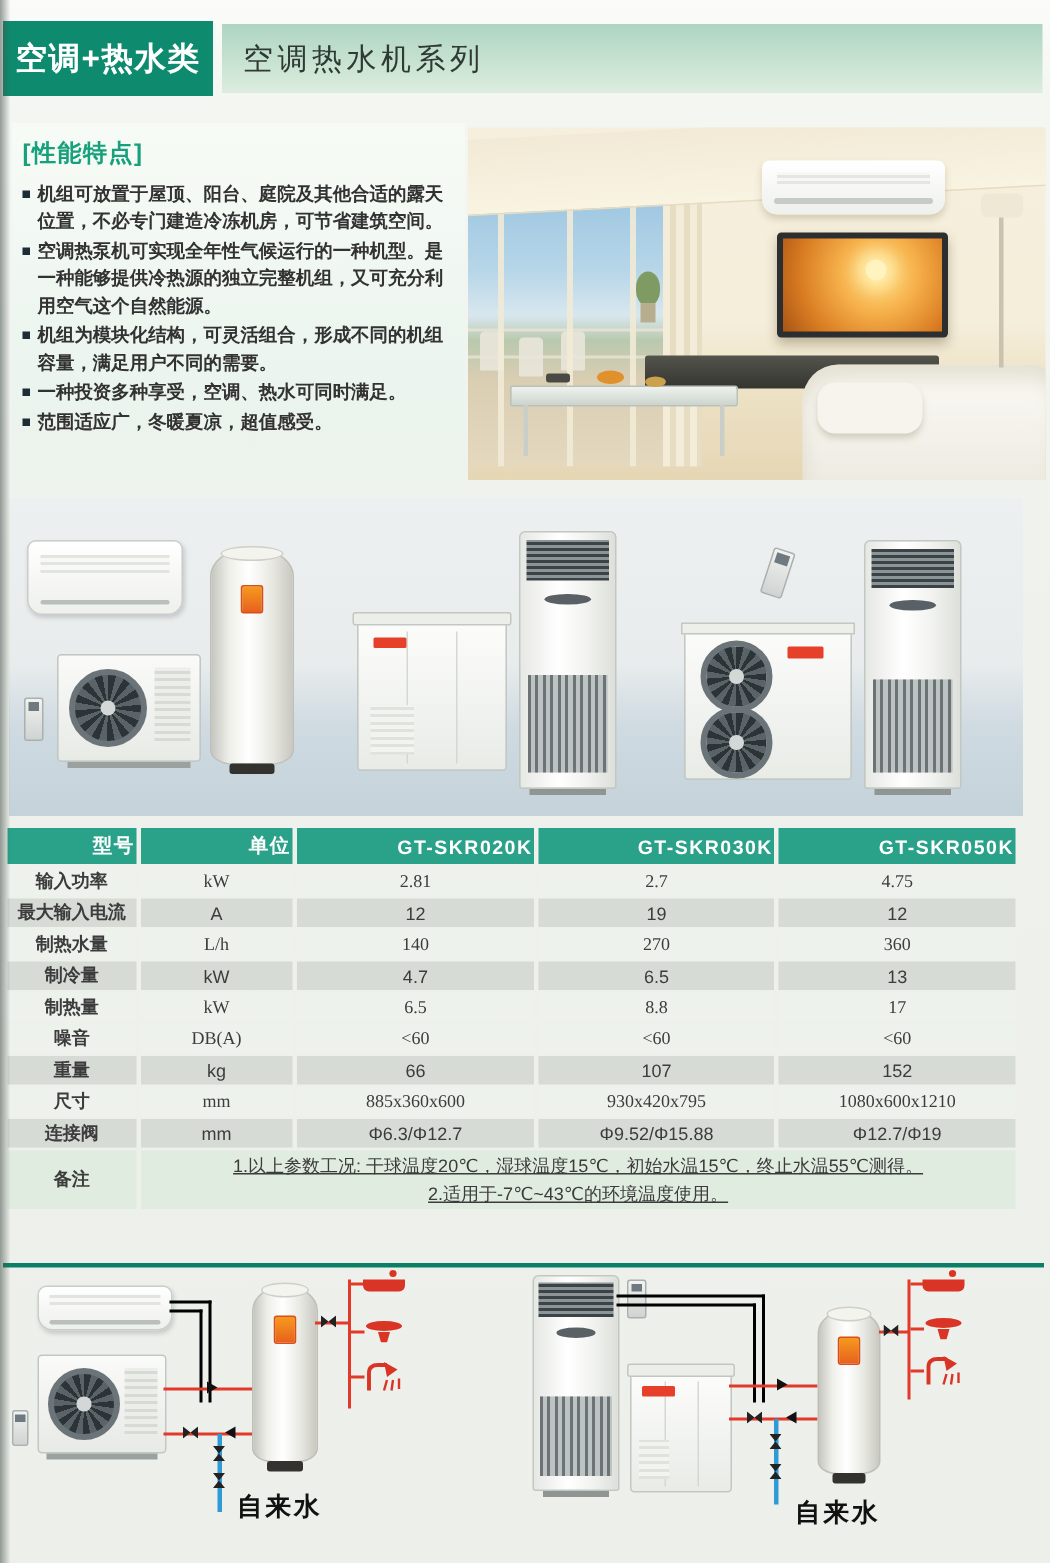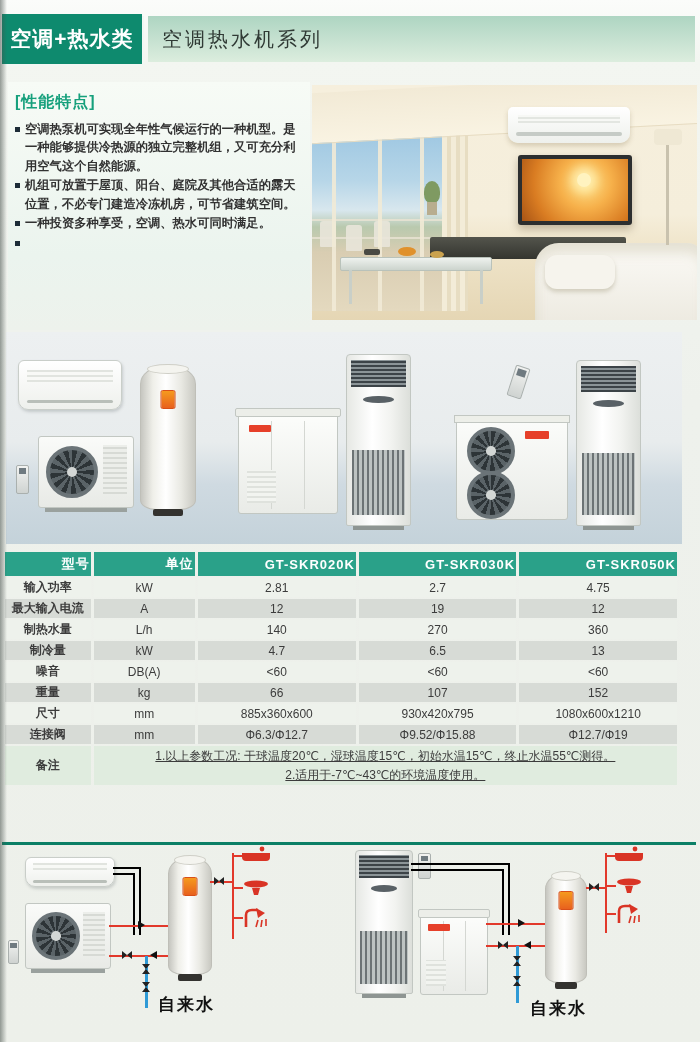--- a/index.html
+++ b/index.html
@@ -100,21 +100,21 @@
   .dfu{position:absolute;background:linear-gradient(180deg,#fbfcfa,#e9ebe7);border:1px solid #c2c7c2;border-radius:3px;}
   .dfu .roof{position:absolute;left:-3%;right:-3%;top:-6px;height:6px;background:#edefe9;border:1px solid #c2c7c2;}
   .dfu .chip{position:absolute;right:16%;top:10%;width:24px;height:8px;background:#e6402a;border-radius:1px;}
   .rem{position:absolute;background:linear-gradient(180deg,#f2f3f1,#cfd3d1);border:1px solid #aab0ae;border-radius:2px;}
   .rem .scr{position:absolute;left:15%;right:15%;top:8%;height:22%;background:#6f7a80;}
 
   
   table.spec{position:absolute;left:2px;top:550px;width:678px;border-collapse:separate;border-spacing:3px 2px;}
   table.spec th{background:#2aa189;color:#fff;font-size:13px;font-weight:bold;height:22px;letter-spacing:1px;text-align:right;}
   table.spec td{font-size:12px;color:#3c3c3c;text-align:center;height:17px;padding:1px 2px;}
-  tr.odd td{background:#eef2ec;}
+  tr.odd td{background:#eef2ec;font-family:Liberation Serif, serif;}
   tr.even td{background:#d7dbd6;}
   td.lbl{font-weight:bold;font-size:11.5px;color:#333;}
   tr.notes td{background:#e0ecdf;}
   td.notes-body{text-align:left;font-size:11.5px;line-height:1.55;padding:4px 10px;color:#333;text-decoration:underline;}
   .sep-line{position:absolute;left:2px;top:842px;width:694px;height:3px;background:#0b7f66;}
 
   
   .dg{position:absolute;top:845px;height:197px;}
   .pipe{position:absolute;}
   .pb{border-color:#2f9ad6;}
@@ -133,32 +133,37 @@
 <div class="page">
 
   <div class="cat-box">空调+热水类</div>
   <div class="series-bar">空调热水机系列</div>
 
   <div class="features">
     <h3>[性能特点]</h3>
     <ul>
         <li>
           <span class="fmark"></span>
+          <span class="ftext">机组可放置于屋顶、阳台、庭院及其他合适的露天位置，不必专门建造冷冻机房，可节省建筑空间。</span>
+        </li>
+        <li>
+          <span class="fmark"></span>
           <span class="ftext">空调热泵机可实现全年性气候运行的一种机型。是一种能够提供冷热源的独立完整机组，又可充分利用空气这个自然能源。</span>
         </li>
         <li>
           <span class="fmark"></span>
-          <span class="ftext">机组可放置于屋顶、阳台、庭院及其他合适的露天位置，不必专门建造冷冻机房，可节省建筑空间。</span>
+          <span class="ftext">机组为模块化结构，可灵活组合，形成不同的机组容量，满足用户不同的需要。</span>
         </li>
         <li>
           <span class="fmark"></span>
           <span class="ftext">一种投资多种享受，空调、热水可同时满足。</span>
         </li>
         <li>
           <span class="fmark"></span>
+          <span class="ftext">范围适应广，冬暖夏凉，超值感受。</span>
         </li>
       </ul>
   </div>
 
   <div class="photo">
     <div class="ph-window">
       <div class="ph-rail" style="top:118px"></div>
       <div class="ph-rail" style="top:136px"></div>
       <div class="ph-chair" style="left:8px;top:120px"></div>
       <div class="ph-chair" style="left:34px;top:124px"></div>
@@ -291,20 +296,27 @@
           <td>360</td>
         </tr>
         <tr class="even">
           <td class="lbl">制冷量</td>
           <td>kW</td>
           <td>4.7</td>
           <td>6.5</td>
           <td>13</td>
         </tr>
         <tr class="odd">
+          <td class="lbl">制热量</td>
+          <td>kW</td>
+          <td>6.5</td>
+          <td>8.8</td>
+          <td>17</td>
+        </tr>
+        <tr class="odd">
           <td class="lbl">噪音</td>
           <td>DB(A)</td>
           <td>&lt;60</td>
           <td>&lt;60</td>
           <td>&lt;60</td>
         </tr>
         <tr class="even">
           <td class="lbl">重量</td>
           <td>kg</td>
           <td>66</td>

